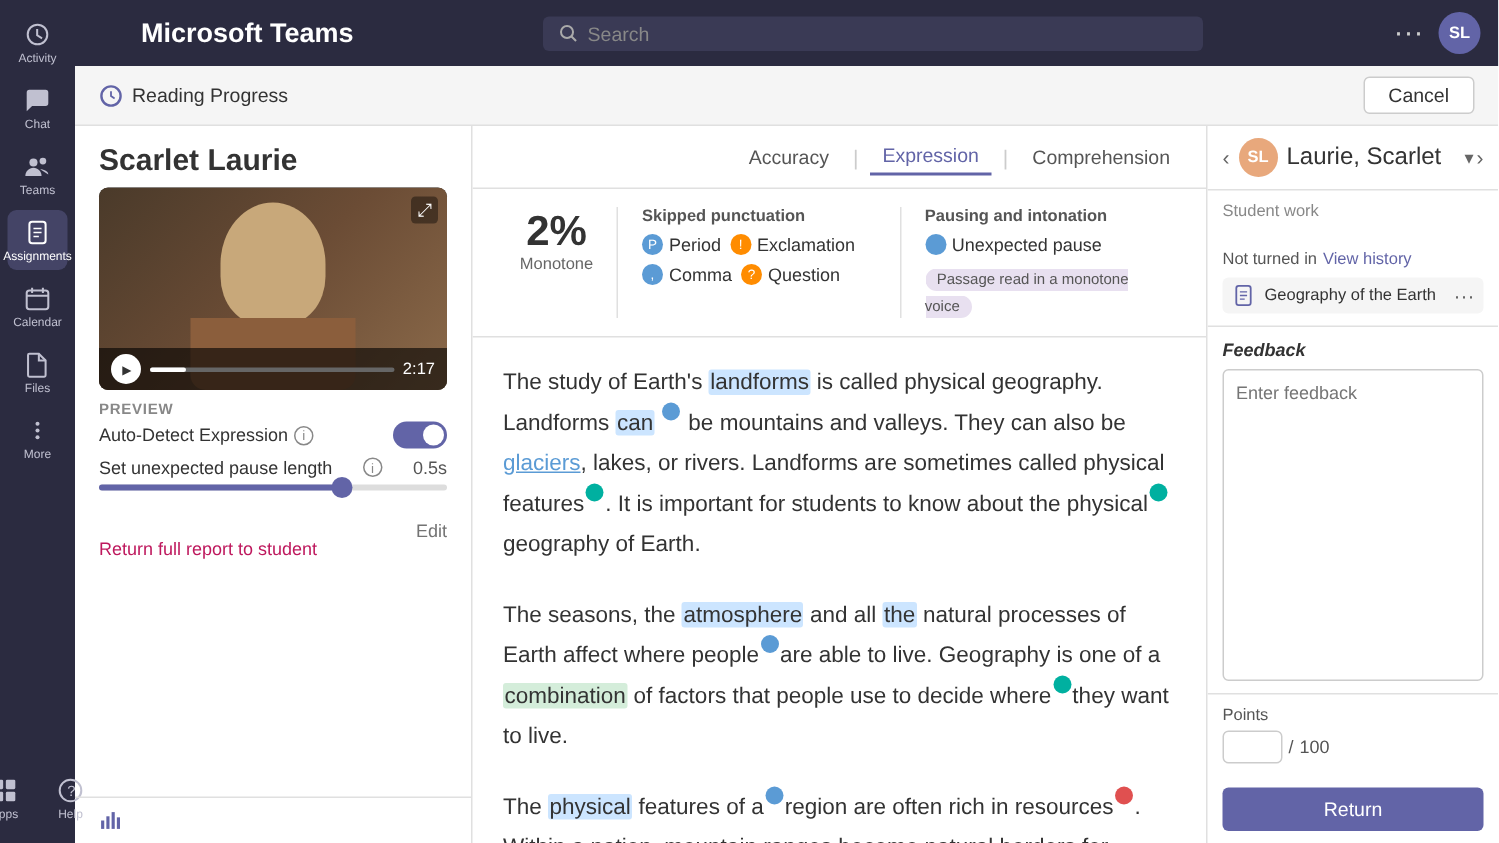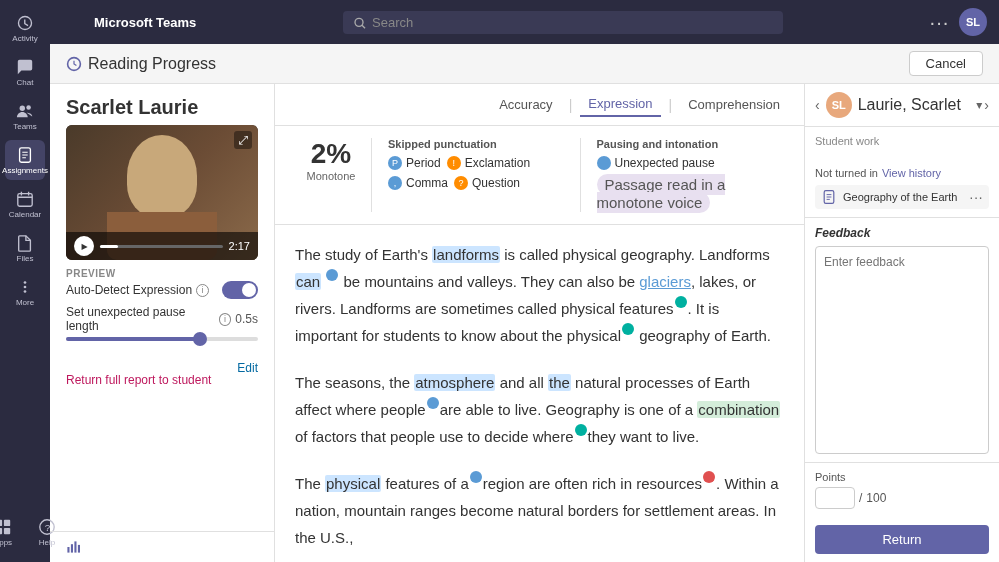--- a/index.html
+++ b/index.html
@@ -59,21 +59,21 @@
       gap: 10px;
       flex-shrink: 0;
     }
     .search-box {
       flex: 1;
       max-width: 440px;
       margin: 0 auto;
       background: #3a3a55;
       border-radius: 4px;
       display: flex;
-      align-items: flex-end;
+      align-items: flex-start;
       padding: 4px 10px;
       gap: 6px;
     }
     .search-box input {
       background: transparent;
       border: none;
       outline: none;
       color: #ccc;
       font-size: 13px;
       width: 100%;
@@ -119,21 +119,21 @@
       display: flex;
       align-items: center;
       padding: 0 16px;
       justify-content: space-between;
       flex-shrink: 0;
     }
     .rp-header-left {
       display: flex;
       align-items: center;
       gap: 6px;
-      font-size: 16px;
+      font-size: 13px;
       color: #333;
     }
     .rp-header-left svg { width: 16px; height: 16px; color: #6264a7; }
     .cancel-btn {
       background: #fff;
       border: 1px solid #ccc;
       border-radius: 4px;
       padding: 4px 16px;
       font-size: 13px;
       cursor: pointer;
@@ -142,21 +142,21 @@
 
     
     .body-content {
       flex: 1;
       display: flex;
       overflow: hidden;
     }
 
     
     .left-panel {
-      width: 225px;
+      width: 265px;
       flex-shrink: 0;
       border-right: 1px solid #e0e0e0;
       display: flex;
       flex-direction: column;
       overflow: hidden;
     }
 
     
     .student-name {
       font-size: 20px;
@@ -296,21 +296,20 @@
       border-radius: 50%;
     }
 
     .pause-row {
       margin-top: 6px;
     }
     .pause-label {
       font-size: 12px;
       color: #333;
       display: flex;
-      align-items: center;
       gap: 4px;
       justify-content: space-between;
     }
     .pause-value {
       font-size: 12px;
       color: #555;
     }
     .slider-container {
       margin-top: 4px;
     }
@@ -343,21 +342,21 @@
       justify-content: space-between;
       margin-top: 8px;
     }
     .return-label {
       font-size: 12px;
       color: #be185d;
       margin-top: 24px;
     }
     .edit-link {
       font-size: 12px;
-      color: #0369a1;
+      color: #737373;
       cursor: pointer;
     }
 
     .view-data-link {
       padding: 8px 16px;
       font-size: 12px;
       color: #6264a7;
       cursor: pointer;
       display: flex;
       align-items: center;
@@ -485,21 +484,21 @@
       background: #5b9bd5;
       display: flex;
       align-items: center;
       justify-content: center;
     }
     .passage-badge {
       background: #e8e0f0;
       color: #555;
       border-radius: 12px;
       padding: 2px 8px;
-      font-size: 15px;
+      font-size: 10px;
     }
 
     
     .reading-text {
       padding: 16px 20px;
       font-size: 15px;
       line-height: 1.8;
       color: #333;
       overflow-y: auto;
       flex: 1;
@@ -772,21 +771,21 @@
           <text x="7.5" y="14" font-size="11" fill="currentColor">?</text>
         </svg>
       <span class="sidebar-item-label">Help</span>
     </div>
   </div>
 </div>
 
 <div class="main-area">
 
   <div class="topbar">
-    <span style="color:#fff; font-size:13px; font-weight:600;padding-left:32px;">Microsoft Teams</span>
+    <span style="color:#fff; font-size:18px; font-weight:600;padding-left:32px;">Microsoft Teams</span>
     <div class="search-box">
       <svg width="14" height="14" viewBox="0 0 20 20" fill="#aaa">
           <circle cx="9" cy="9" r="6" fill="none" stroke="#aaa" stroke-width="2"></circle>
           <line x1="13.5" y1="13.5" x2="18" y2="18" stroke="#aaa" stroke-width="2"></line>
         </svg>
       <input type="text" placeholder="Search" style="">
     </div>
     <div class="topbar-right">
       <span class="topbar-dots">···</span>
       <div class="avatar">SL</div>

